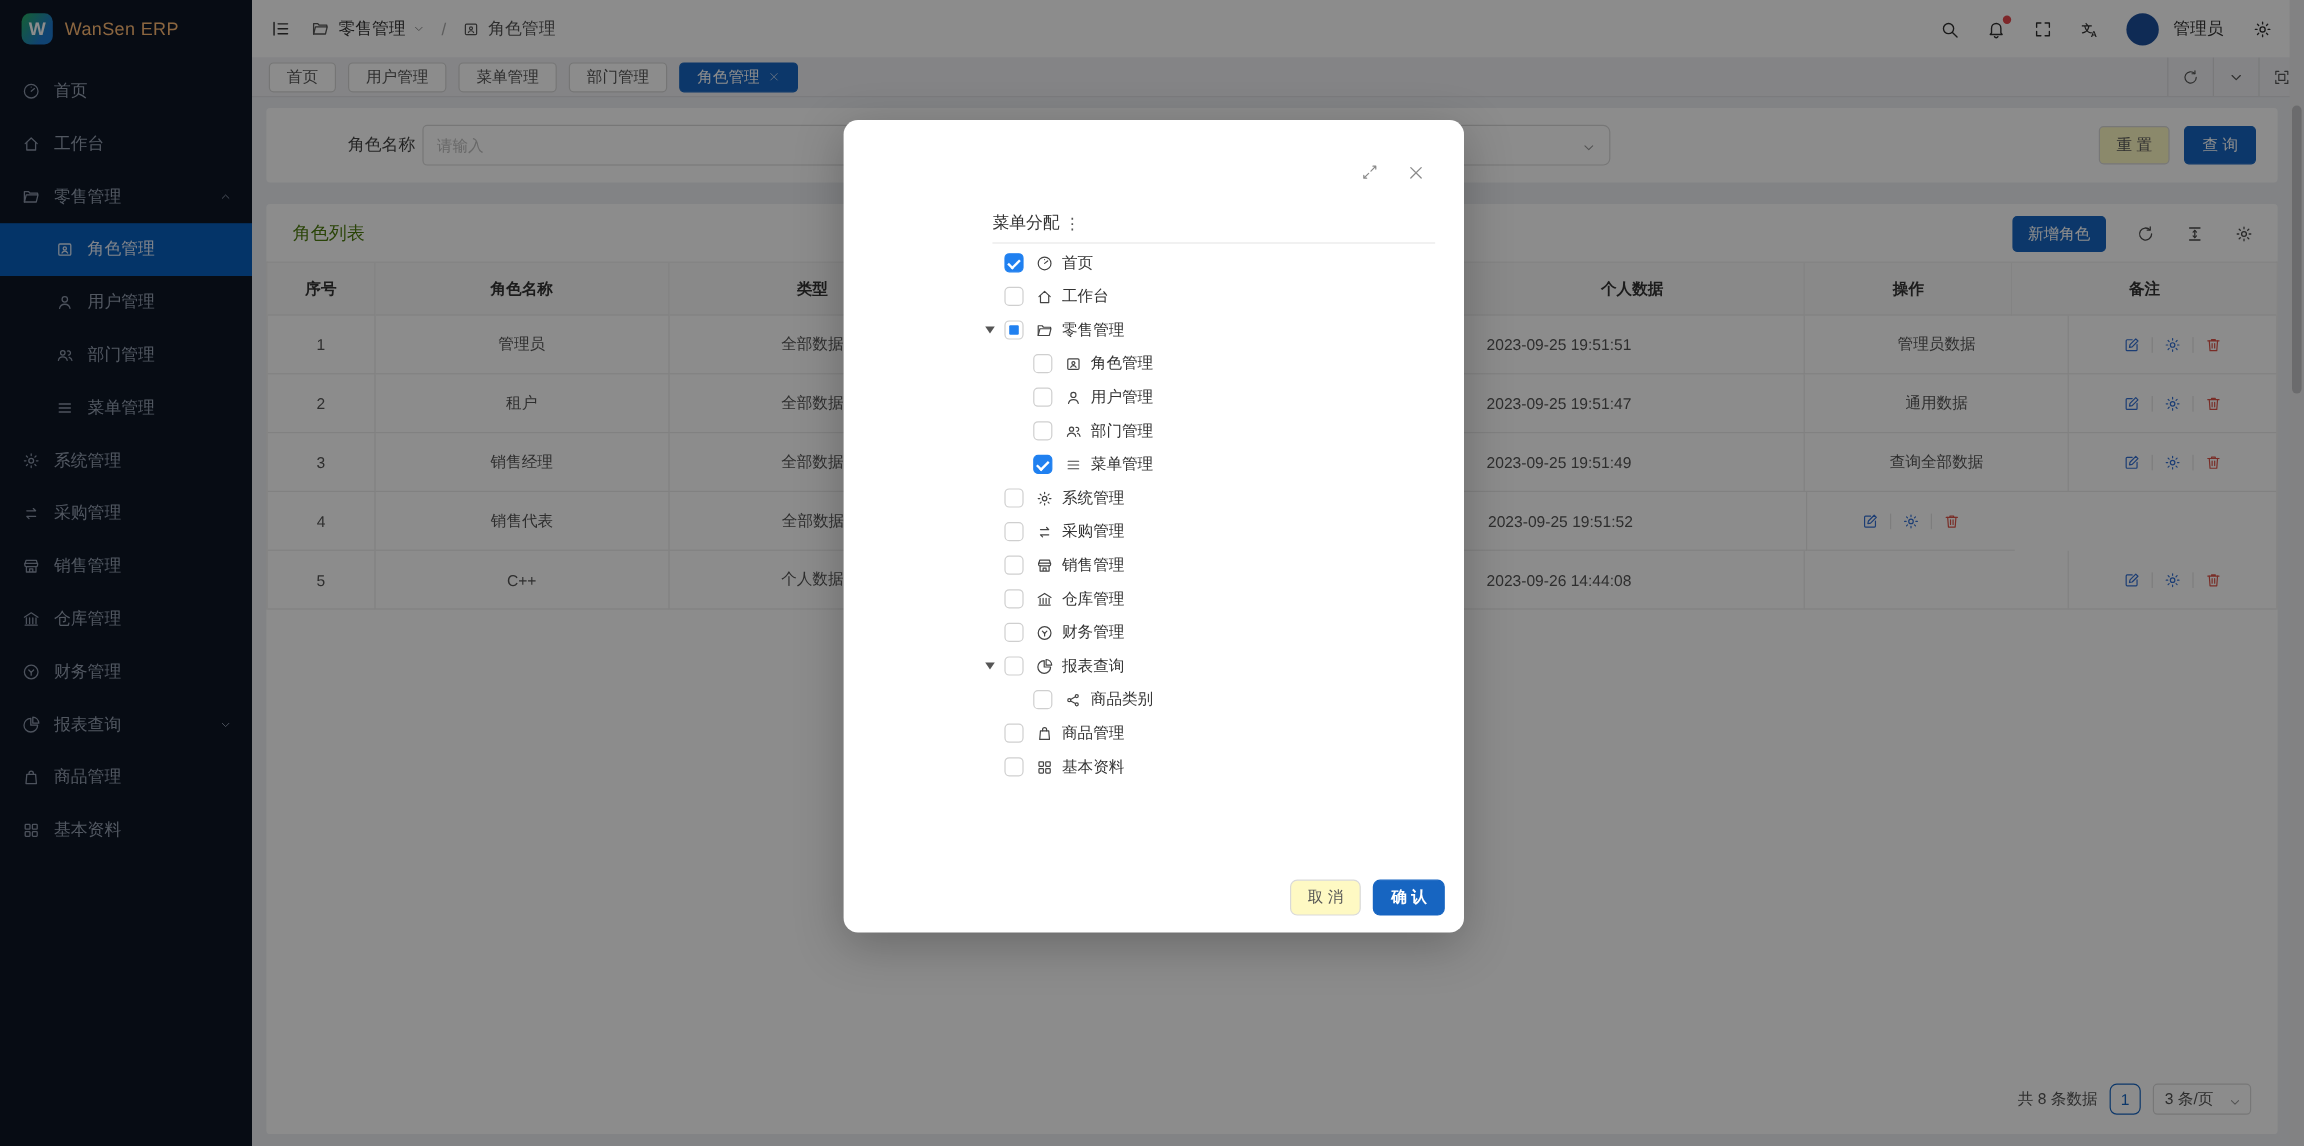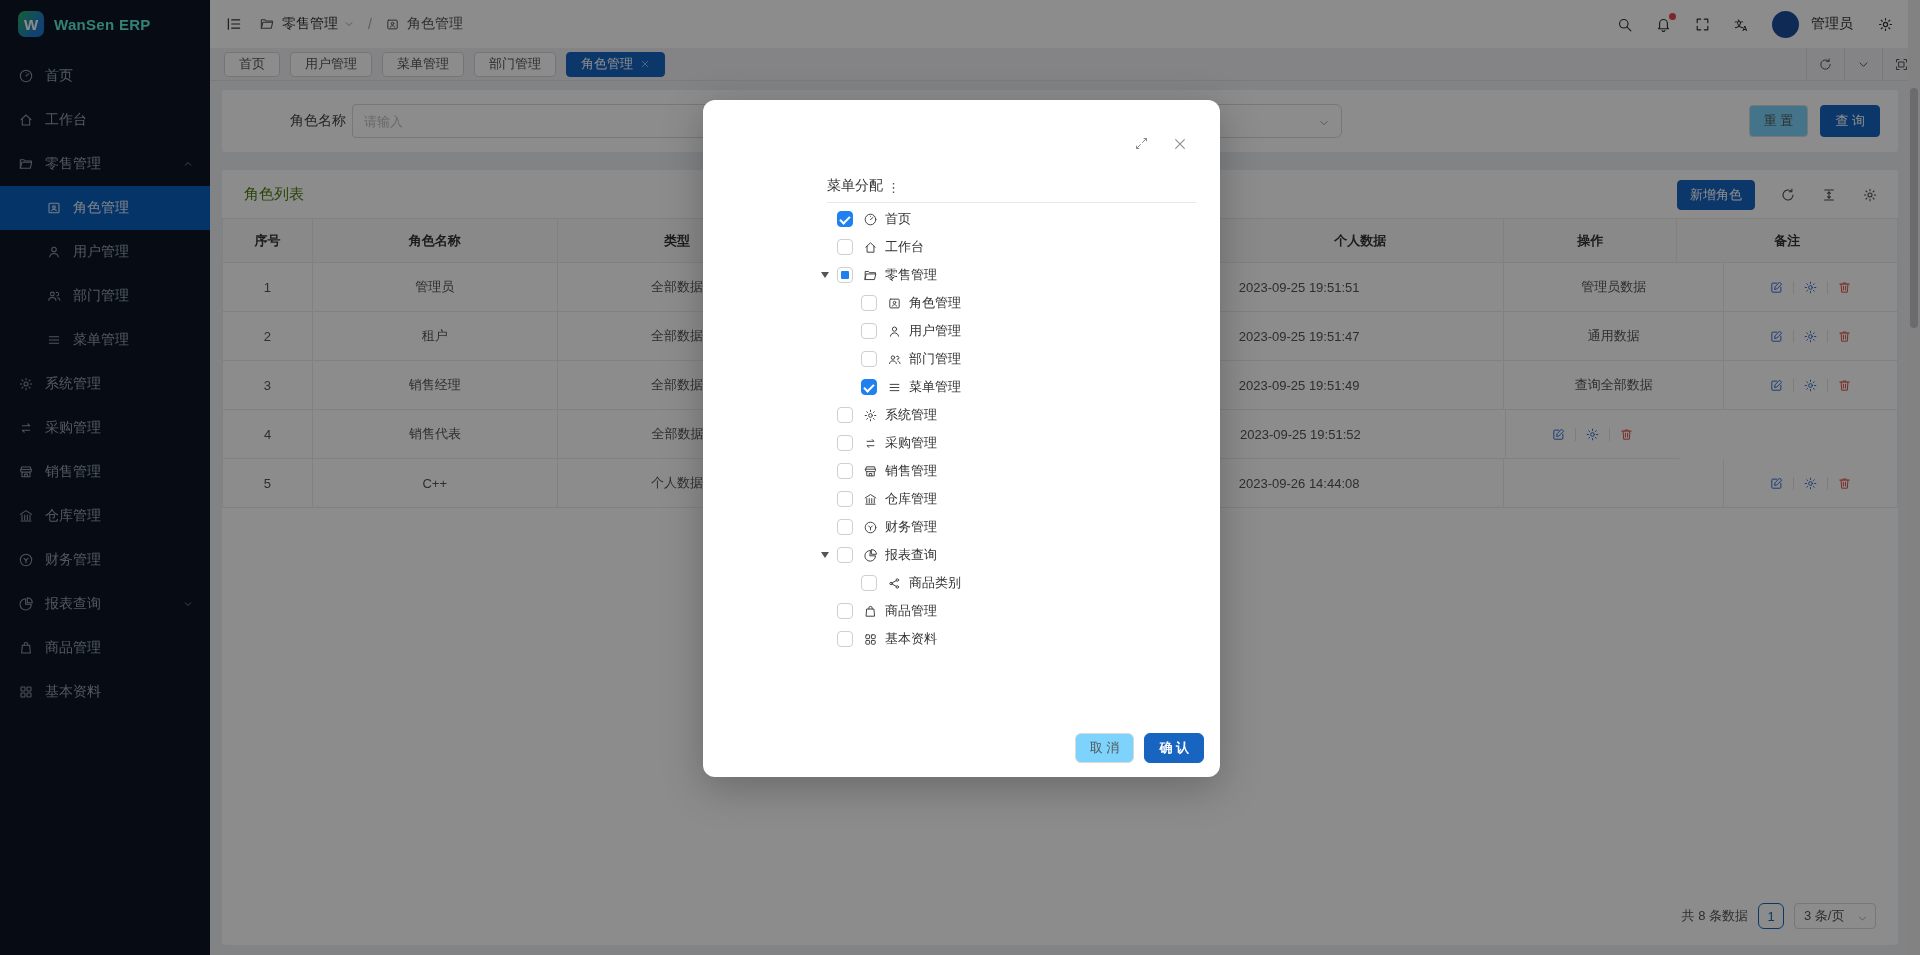--- a/index.html
+++ b/index.html
@@ -4,21 +4,21 @@
 <style>
   * { margin:0; padding:0; box-sizing:border-box; }
   html,body { width:1920px; height:955px; overflow:hidden; }
   body { font-family:"Liberation Sans","DejaVu Sans",sans-serif; background:#edeff3; position:relative; font-size:14px; color:#333; }
   .ic { fill:none; stroke:currentColor; stroke-width:1.6; stroke-linecap:round; stroke-linejoin:round; display:inline-block; vertical-align:middle; flex:none; }
 
   
   .sidebar { position:absolute; left:0; top:0; width:210px; height:955px; background:#0d1626; z-index:5; }
   .logo-row { height:48px; display:flex; align-items:center; padding-left:18px; gap:10px; }
   .logo-badge { width:26px; height:26px; border-radius:7px; background:linear-gradient(125deg,#27ae60 0%,#1e7ad0 72%); color:#fff; font-weight:bold; font-size:15px; display:flex; align-items:center; justify-content:center; }
-  .logo-text { color:#5eead4; font-weight:bold; font-size:15px; letter-spacing:.3px; }
+  .logo-text { color:#fdba74; font-weight:normal; font-size:15px; letter-spacing:.3px; }
   .side-menu { margin-top:6px; }
   .side-item { height:44px; display:flex; align-items:center; gap:11px; padding:0 16px 0 18px; color:#95a0b1; font-size:14px; cursor:pointer; }
   .side-item .mi { color:#8d98aa; }
   .side-item.child { padding-left:46px; }
   .side-item.active { background:#0960bd; color:#e7eefb; }
   .side-item.active .mi { color:#dce7f7; }
   .side-arr { margin-left:auto; color:#8d98aa; display:flex; }
 
   
   .header { position:absolute; left:210px; top:0; right:0; height:48px; background:#fff; display:flex; align-items:center; padding:0 26px 0 15px; z-index:4; }
@@ -44,21 +44,21 @@
 
   
   .content { position:absolute; left:210px; top:81px; right:0; bottom:0; background:#edeff3; }
   .filter-card { position:absolute; left:12px; right:22px; top:9px; height:62px; background:#fff; border-radius:3px; }
   .f-label { position:absolute; left:68px; top:0; height:62px; display:flex; align-items:center; font-size:14px; color:#444; }
   .f-input { position:absolute; left:130px; top:14px; width:510px; height:34px; border:1px solid #d9d9d9; border-radius:4px; padding:0 11px; font-size:13px; color:#333; background:#fff; outline:none; font-family:inherit; }
   .f-input::placeholder { color:#bfbfbf; }
   .f-select { position:absolute; left:820px; top:14px; width:300px; height:34px; border:1px solid #d9d9d9; border-radius:6px; background:#fff; }
   .f-select .chev { position:absolute; right:10px; top:9px; color:#999; }
   .f-actions { position:absolute; right:18px; top:15px; display:flex; gap:12px; }
-  .btn { height:32px; border-radius:4px; font-size:13px; display:flex; align-items:center; justify-content:center; padding:0 14px; cursor:pointer; border:1px solid #d9d9d9; background:#7dd3fc; color:#555; font-family:inherit; }
+  .btn { height:32px; border-radius:4px; font-size:13px; display:flex; align-items:center; justify-content:center; padding:0 14px; cursor:pointer; border:1px solid #d9d9d9; background:#fef9c3; color:#555; font-family:inherit; }
   .btn.primary { background:#1765c1; border-color:#1765c1; color:#fff; }
 
   .table-card { position:absolute; left:12px; right:22px; top:89px; bottom:10px; background:#fff; border-radius:3px; }
   .card-title { position:absolute; left:22px; top:15px; font-size:15px; color:#4d7c0f; }
   .card-tools { position:absolute; right:20px; top:10px; display:flex; align-items:center; gap:25px; }
   .btn.small { height:30px; font-size:13px; padding:0 12px; }
   .tool-ic { color:#4a4a4a; display:flex; cursor:pointer; }
 
   .rtable { position:absolute; left:0; right:0; top:48px; border:1px solid #ececec; border-bottom:none; }
   .tr { display:flex; }

